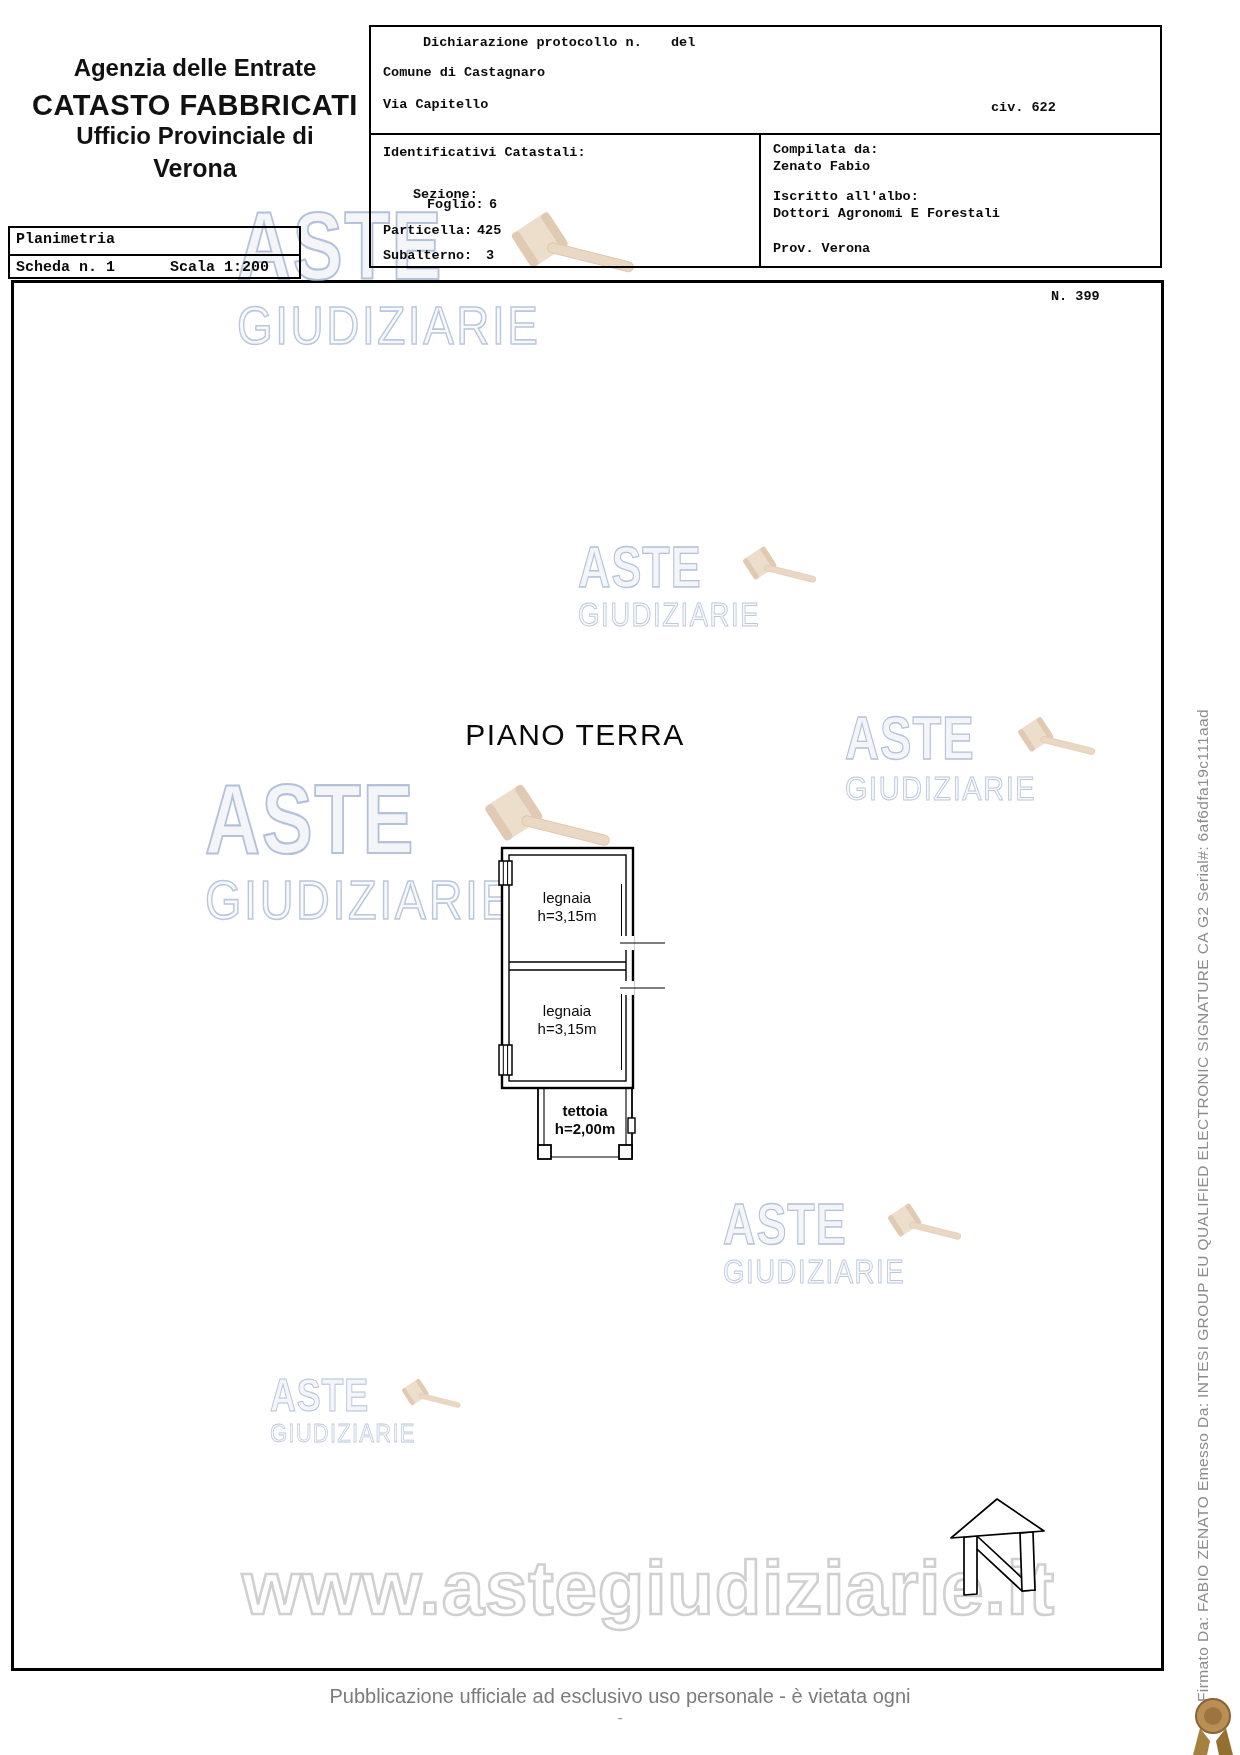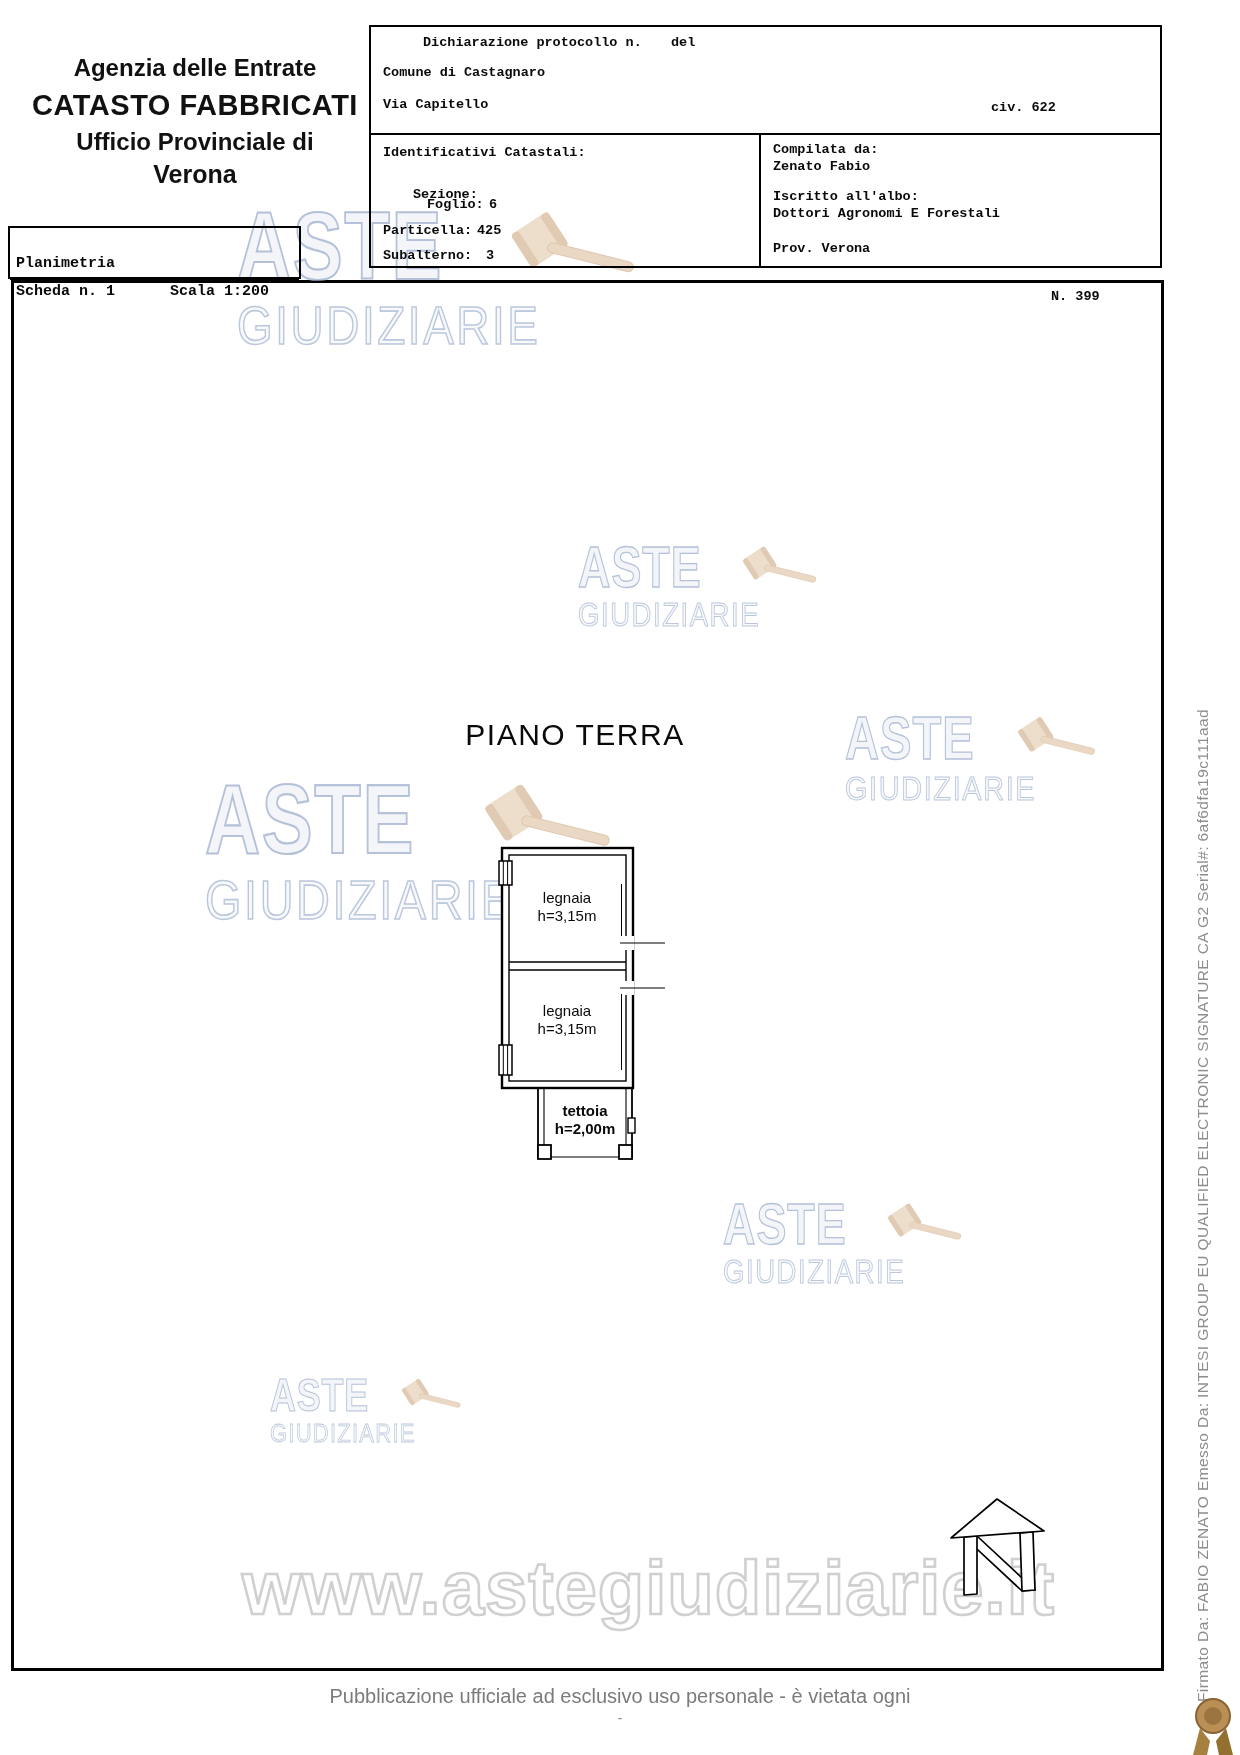--- a/index.html
+++ b/index.html
@@ -3,26 +3,26 @@
 <meta charset="utf-8">
 <style>
   html,body{margin:0;padding:0;background:#fff;}
   .page{position:relative;width:1240px;height:1755px;background:#fff;overflow:hidden;
         font-family:"Liberation Sans",sans-serif;color:#111;}
   .abs{position:absolute;}
   
   .hdr{position:absolute;left:30px;top:54px;width:330px;text-align:center;font-weight:bold;}
   .hdr .l1{font-size:24px;}
   .hdr .l2{font-size:29px;letter-spacing:.5px;margin-top:7px;}
-  .hdr .l3{font-size:24px;margin-top:6px;}
+  .hdr .l3{font-size:24px;}
   .hdr .l4{font-size:25px;margin-top:4px;}
   .mono{font-family:"Liberation Mono","DejaVu Sans Mono",monospace;font-weight:bold;font-size:13.5px;color:#0a0a0a;white-space:nowrap;}
   
   .planbox{position:absolute;left:8px;top:226px;width:289px;height:49px;border:2.5px solid #000;background:transparent;}
-  .planbox .r1{height:23px;border-bottom:2.5px solid #000;padding:3px 0 0 6px;margin-top:24px;}
+  .planbox .r1{height:23px;border-bottom:2.5px solid #000;padding:3px 0 0 6px;}
   .planbox .r2{position:relative;height:22px;padding:3px 0 0 6px;}
   .planbox .scala{position:absolute;left:160px;top:3px;}
   
   .boxA{position:absolute;left:369px;top:25px;width:789px;height:106px;border:2px solid #000;}
   .boxB{position:absolute;left:369px;top:133px;width:789px;height:131px;border:2px solid #000;}
   .boxB .vdiv{position:absolute;left:388px;top:0;width:0;height:100%;border-left:2px solid #000;}
   
   .planframe{position:absolute;left:11px;top:280px;width:1147px;height:1385px;border:3px solid #000;}
   
   .floor-title{position:absolute;left:455px;top:718px;width:240px;text-align:center;

